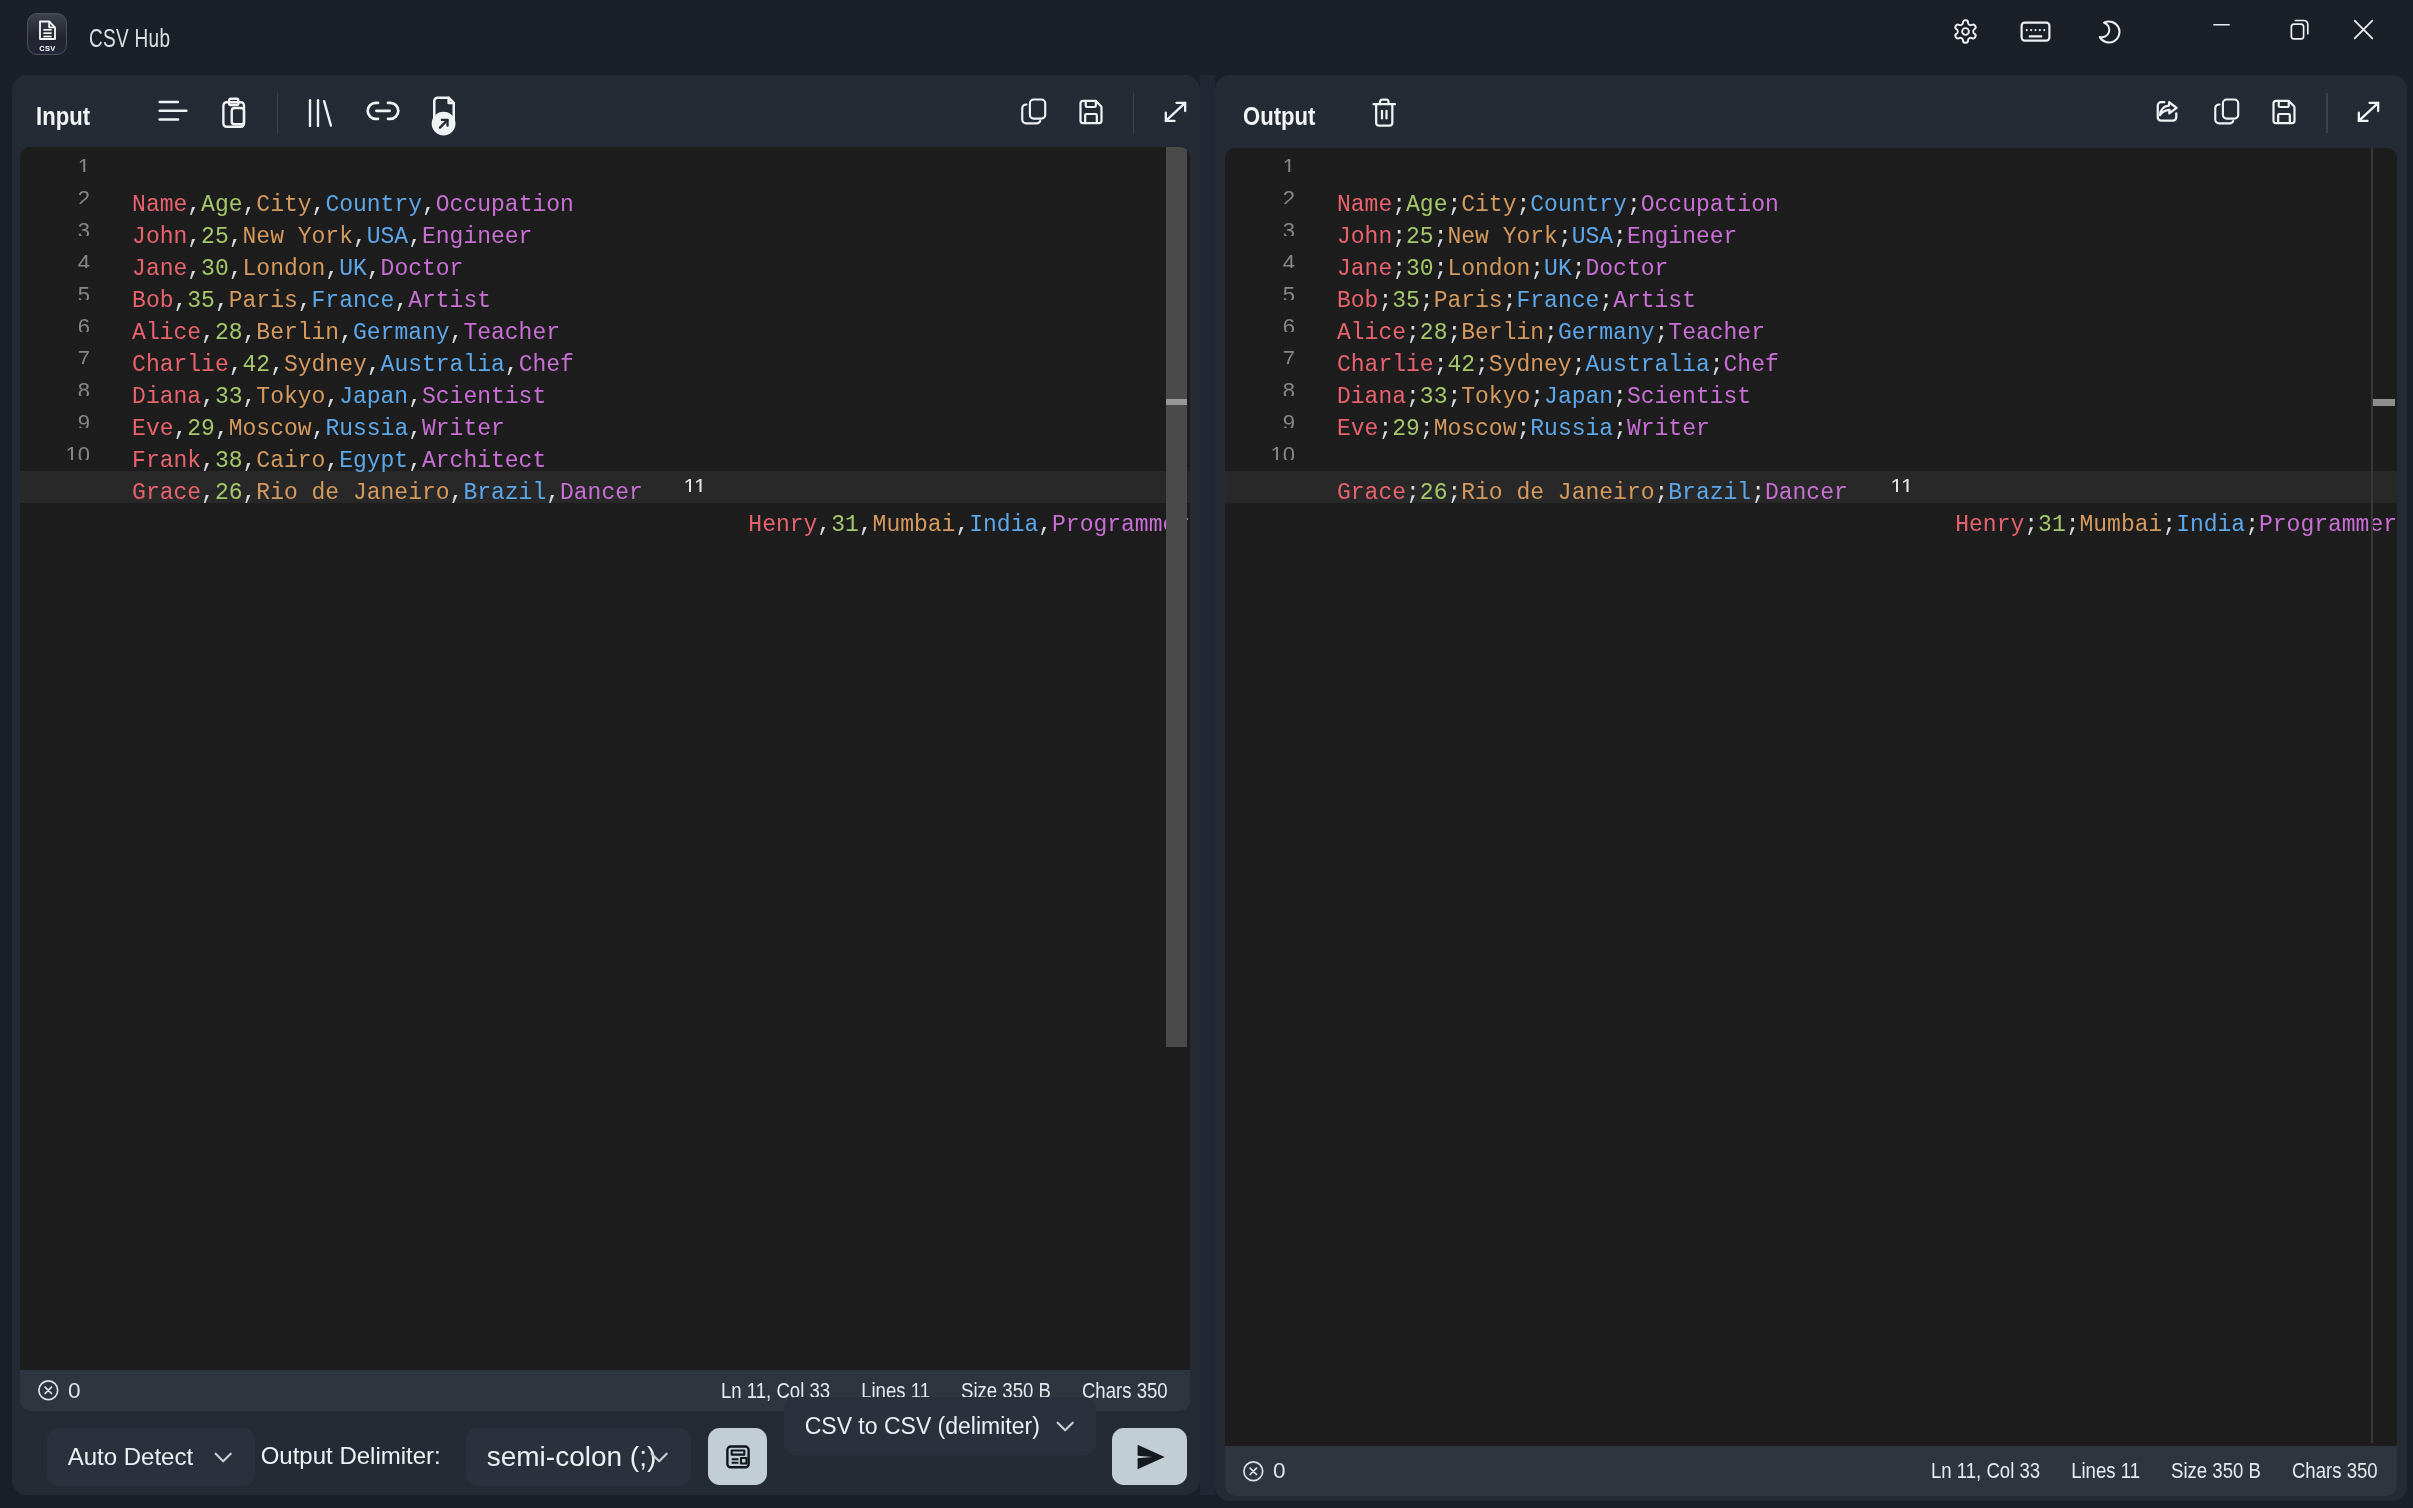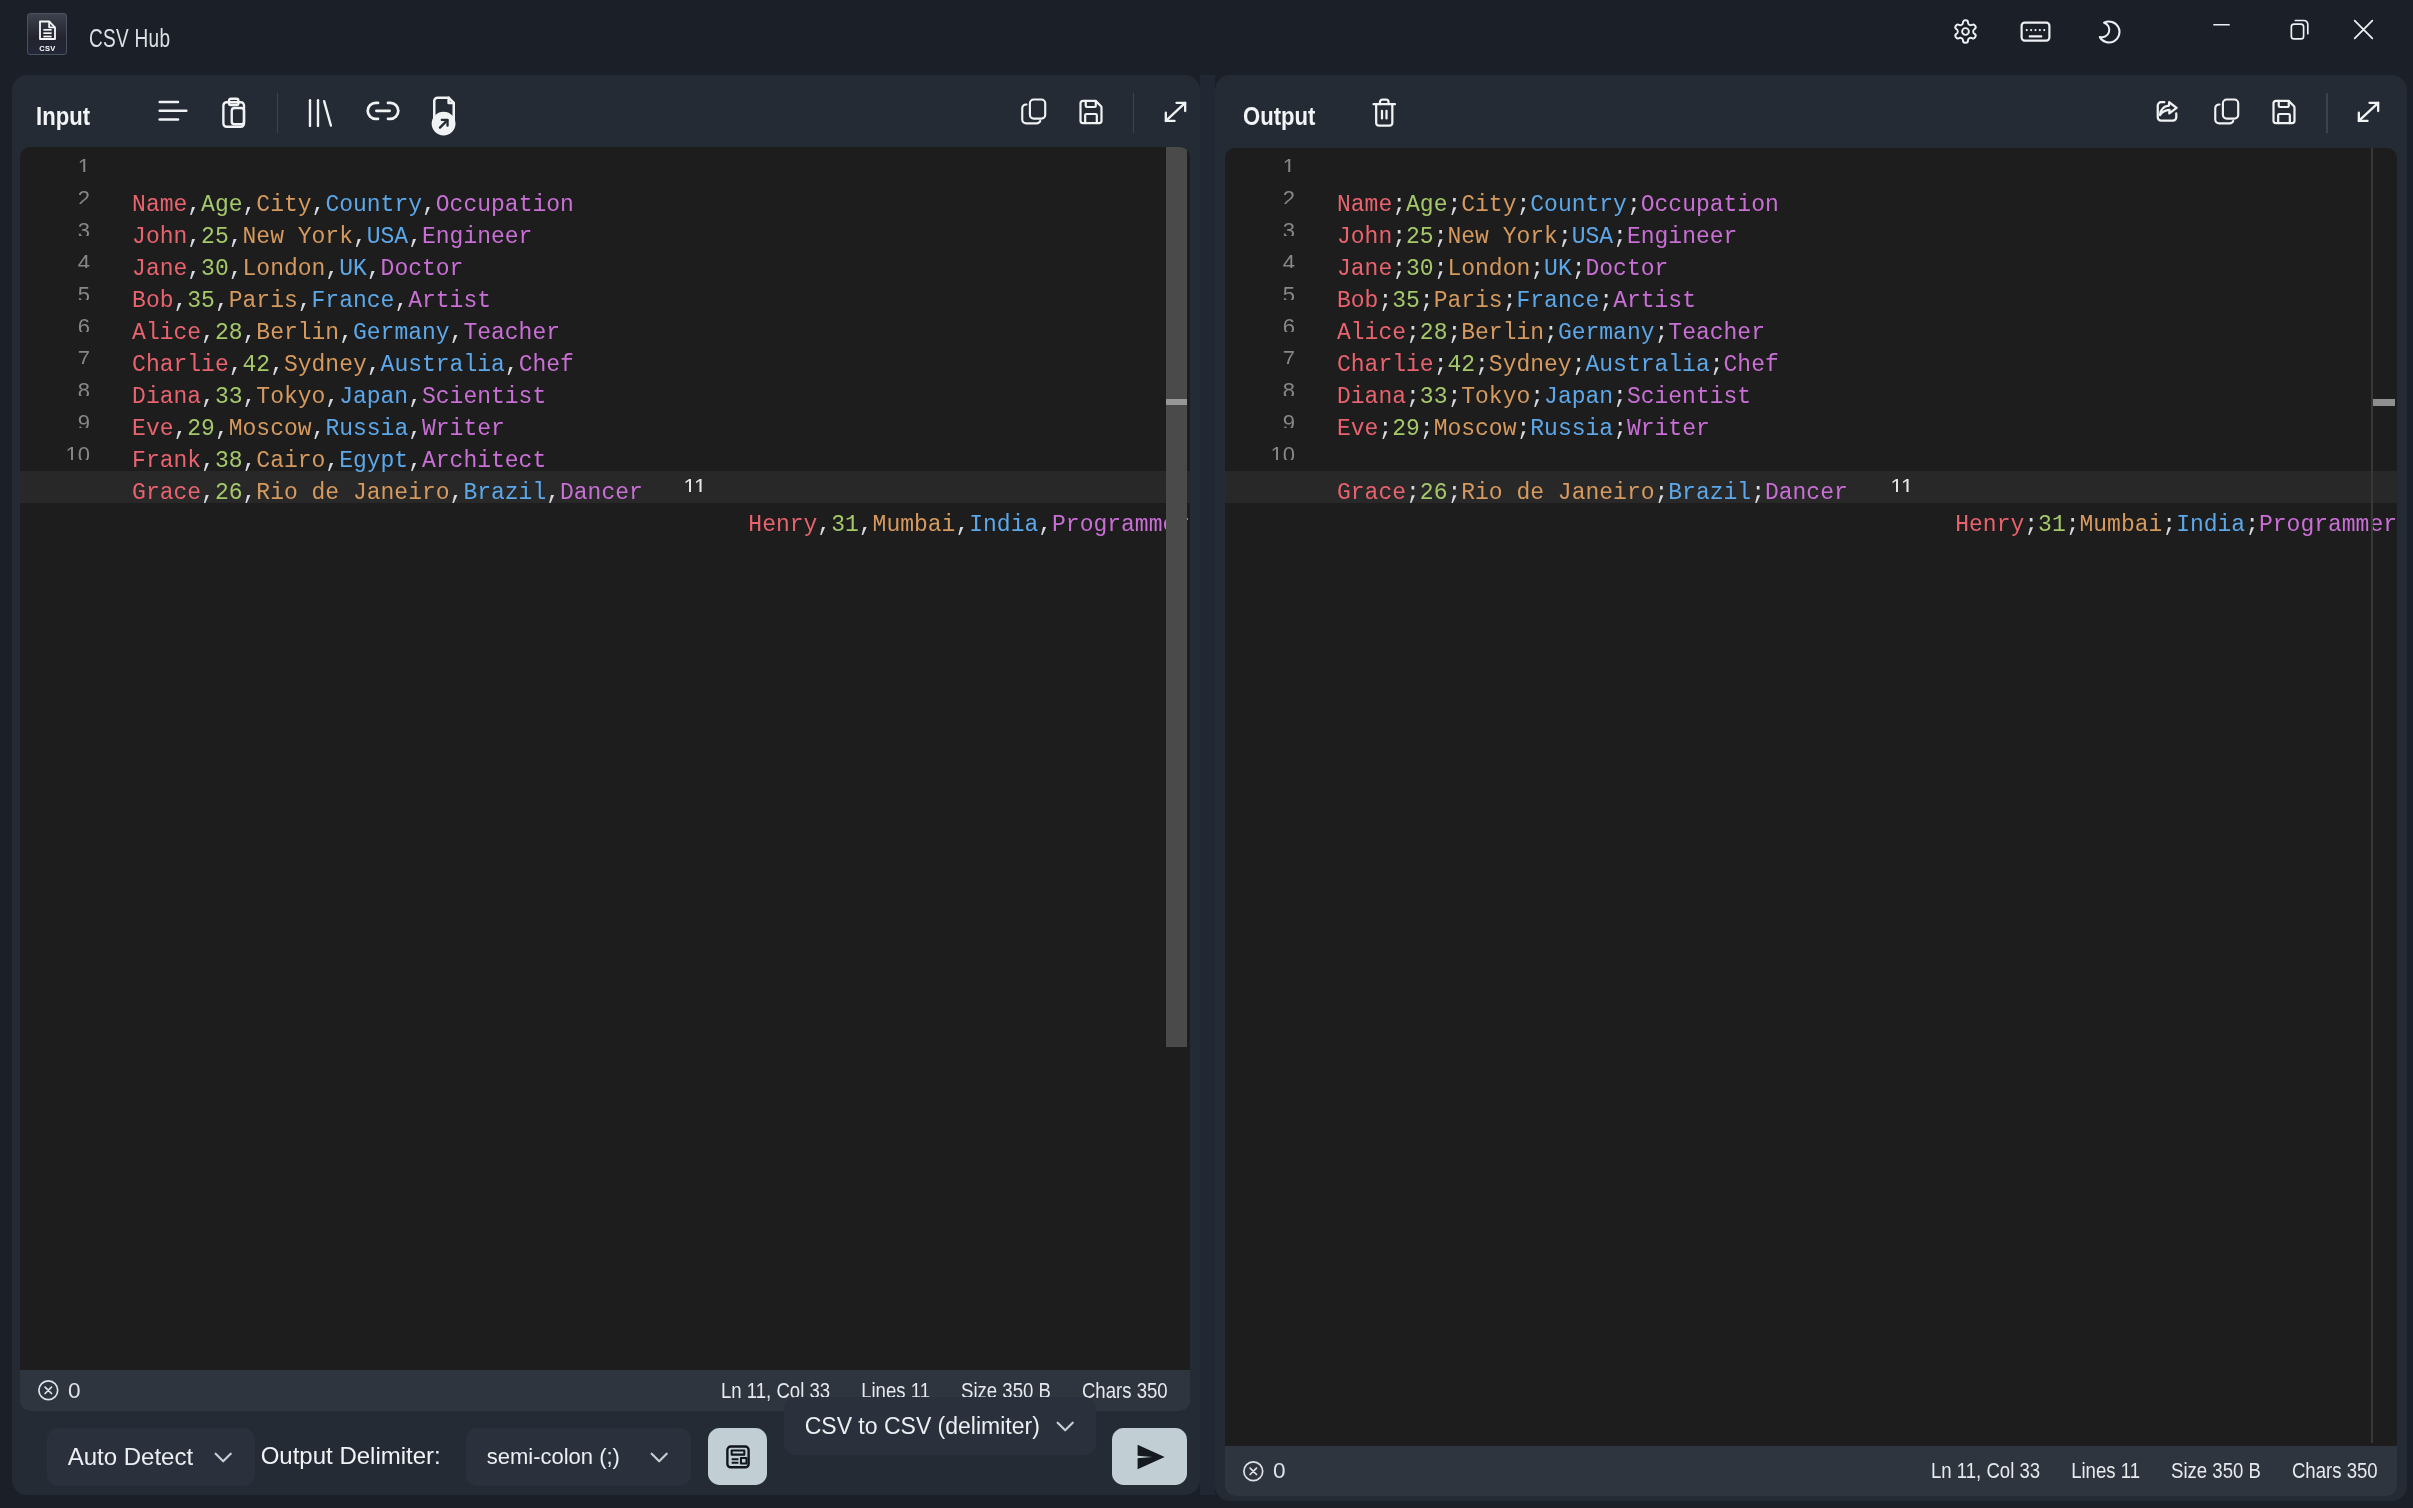--- a/index.html
+++ b/index.html
@@ -2,21 +2,21 @@
 <html style="font-size:13.4px"><head>
 <meta charset="utf-8">
 <style>
   * { margin:0; padding:0; box-sizing:border-box; }
   html,body { width:2413px; height:1508px; background:#1a1f28; overflow:hidden;
     font-family:"Liberation Sans", sans-serif; position:relative; }
   .abs { position:absolute; }
   svg { display:block; }
   
   .appicon { position:absolute; left:27px; top:12.6px; width:40px; height:42px;
-    border-radius:3px; background:linear-gradient(180deg,#3c414c 0%,#23242f 60%,#232637 100%);
+    border-radius:10px; background:linear-gradient(180deg,#3c414c 0%,#23242f 60%,#232637 100%);
     border:0.8px solid #4c5160; }
   .apptitle { position:absolute; left:89px; top:23.5px; font-size:25px; color:#dde1e6;
     transform:scaleX(0.76); transform-origin:left center; letter-spacing:0.4px; }
   
   .wrap { position:absolute; background:#252b35; border-radius:15px; }
   .ptitle { position:absolute; font-size:26px; font-weight:bold; color:#f2f4f6;
     transform:scaleX(0.85); transform-origin:left center; }
   .card { position:absolute; background:#1d1d1d; border-radius:10px; overflow:hidden; }
   .statusbar { position:absolute; left:0; right:0; bottom:0; background:#2f353e; }
   .sleft { position:absolute; display:flex; align-items:center; gap:8.4px; color:#dfe3e8; }
@@ -180,21 +180,21 @@
     </div>
 
     <div class="ctlbtn" style="left:35px;top:1353px;width:208px;height:58px">
       <span class="txt">Auto Detect</span>
       <svg class="abs" style="left:167px;top:24px" width="18.4" height="11" viewBox="0 0 22 13" fill="none" stroke="#c9ced4" stroke-width="2.6" stroke-linecap="round" stroke-linejoin="round">
         <path d="M2 2 L11 11 L20 2"></path>
       </svg>
     </div>
     <span class="lbl" style="left:249px;top:1367px">Output Delimiter:</span>
     <div class="ctlbtn" style="left:454px;top:1353px;width:225px;height:58px">
-      <span class="txt" style="font-size:22px">semi-colon (;)</span>
+      <span class="txt" style="font-size:28px">semi-colon (;)</span>
       <svg class="abs" style="left:184px;top:24px" width="18.4" height="11" viewBox="0 0 22 13" fill="none" stroke="#c9ced4" stroke-width="2.6" stroke-linecap="round" stroke-linejoin="round">
         <path d="M2 2 L11 11 L20 2"></path>
       </svg>
     </div>
     <div class="accbtn" style="left:696px;top:1353px;width:59px;height:57px">
       <svg class="abs" style="left:16px;top:16px" width="28" height="26" viewBox="0 0 24 23" fill="none" stroke="#10151c" stroke-width="2.1" stroke-linejoin="round">
         <rect x="2.6" y="2.2" width="18.8" height="18.4" rx="3"></rect>
         <rect x="6.4" y="5.8" width="11.2" height="3.6" stroke-width="1.8"></rect>
         <path d="M6.4 13.4h6M6.4 16.6h6" stroke-width="1.8"></path>
         <rect x="14.6" y="12.4" width="4.9" height="4.9" stroke-width="1.8"></rect>

